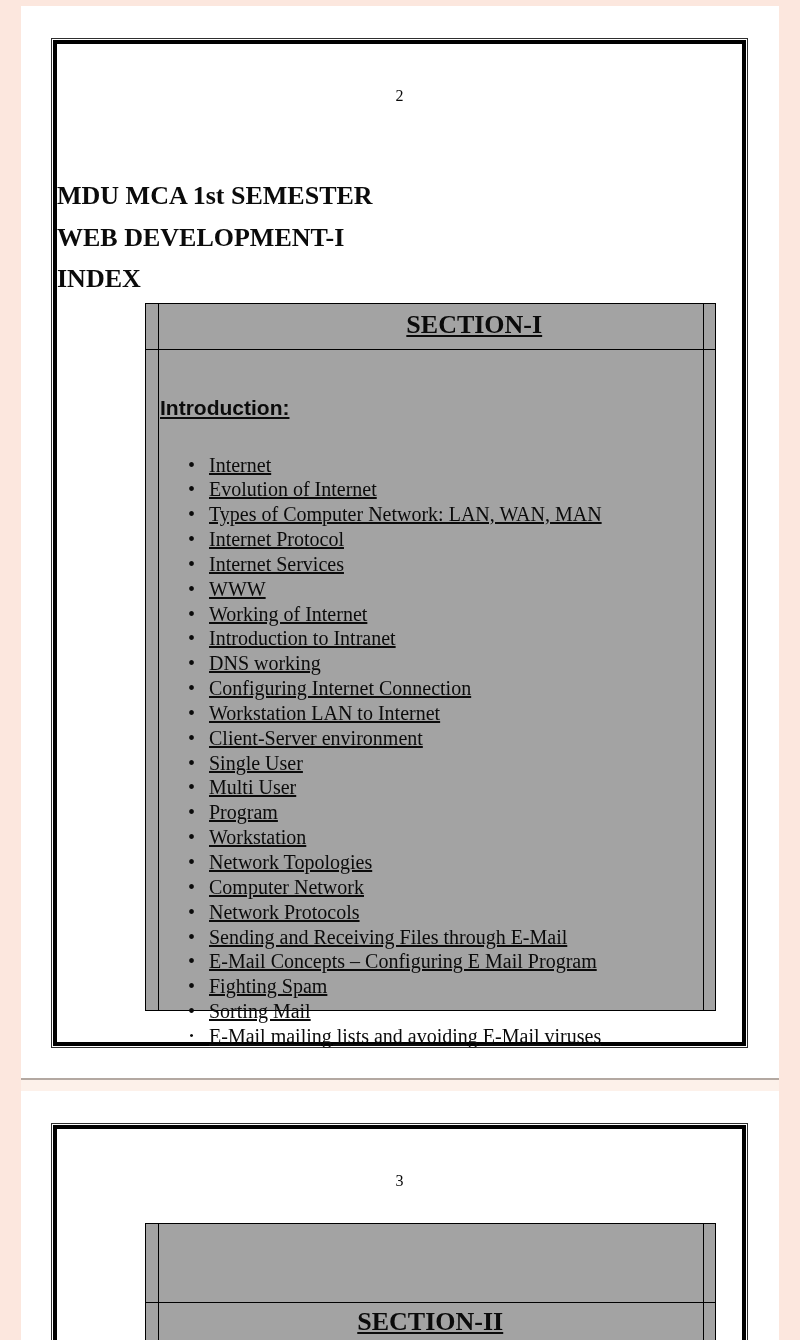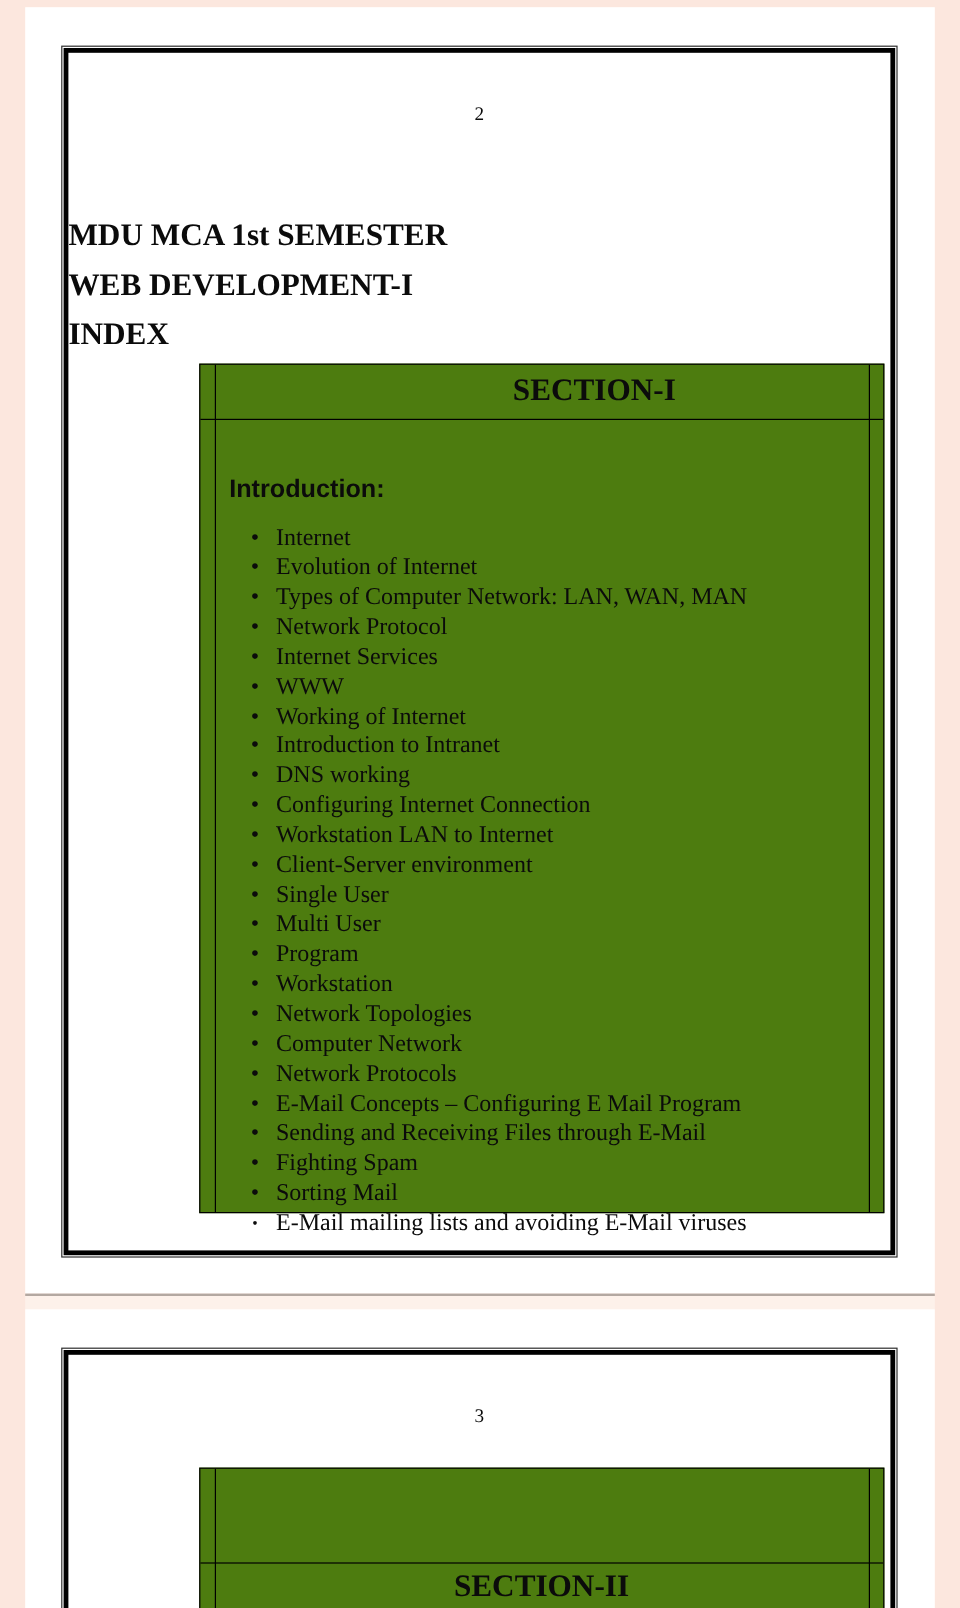--- a/index.html
+++ b/index.html
@@ -62,23 +62,24 @@
     position: absolute;
     left: 0; top: 131px;
     width: 100%;
     font-weight: bold;
     font-size: 26px;
     line-height: 41.5px;
   }
 
   .index-table {
     position: absolute;
-    left: 109px;
+    left: 88px;
     border: 1.5px solid #000;
-    background: #4d7c0f;
+    background: #a3a3a3;
+    text-decoration: underline;
   }
   .p1 .index-table { top: 258.5px; width: 568.5px; height: 706.5px; }
   .p2 .index-table { top: 93.5px; width: 568.5px; height: 300px; }
 
   .col-line {
     position: absolute;
     top: 0; bottom: 0;
     width: 1.2px;
     background: #000;
   }
@@ -90,29 +91,29 @@
     text-align: center;
     font-weight: bold;
     font-size: 26px;
   }
   .p1 .section-row { height: 45px; line-height: 41px; padding-left: 88px; }
   .p2 .section-row { height: 43px; line-height: 38px; }
 
   .empty-row { height: 78px; border-bottom: 1.5px solid #000; }
 
   .intro-heading {
-    margin: 47px 0 0 24px;
+    margin: 47px 0 0 14px;
     font-family: "Liberation Sans", sans-serif;
     font-weight: bold;
     font-size: 21px;
     line-height: 22px;
   }
 
   .topic-list {
-    margin: 17px 0 0 0;
+    margin: 34px 0 0 0;
     padding: 0;
     list-style: none;
     font-size: 20px;
   }
   .topic-list li {
     position: relative;
     height: 24.85px;
     line-height: 24.85px;
     padding-left: 63px;
     white-space: nowrap;
@@ -148,38 +149,38 @@
         <div class="col-line right"></div>
 
         <div class="section-row">SECTION-I</div>
 
         <div>
           <div class="intro-heading">Introduction:</div>
           <ul class="topic-list">
               <li>Internet</li>
               <li>Evolution of Internet</li>
               <li>Types of Computer Network: LAN, WAN, MAN</li>
-              <li>Network Protocol</li>
+              <li>Internet Protocol</li>
               <li>Internet Services</li>
               <li>WWW</li>
               <li>Working of Internet</li>
               <li>Introduction to Intranet</li>
               <li>DNS working</li>
               <li>Configuring Internet Connection</li>
               <li>Workstation LAN to Internet</li>
               <li>Client-Server environment</li>
               <li>Single User</li>
               <li>Multi User</li>
               <li>Program</li>
               <li>Workstation</li>
               <li>Network Topologies</li>
               <li>Computer Network</li>
               <li>Network Protocols</li>
+              <li>Sending and Receiving Files through E-Mail</li>
               <li>E-Mail Concepts – Configuring E Mail Program</li>
-              <li>Sending and Receiving Files through E-Mail</li>
               <li>Fighting Spam</li>
               <li>Sorting Mail</li>
               <li class="small-bullet">E-Mail mailing lists and avoiding E-Mail viruses</li>
             </ul>
         </div>
       </div>
     </div>
   </div>
 
   <div class="page-divider-line"></div>

